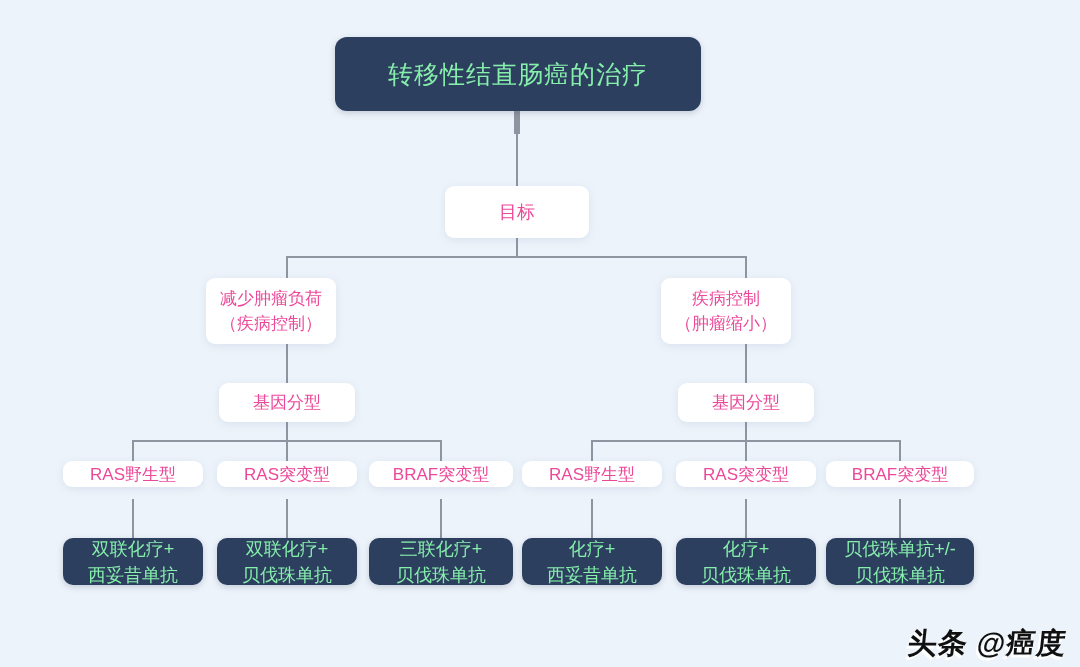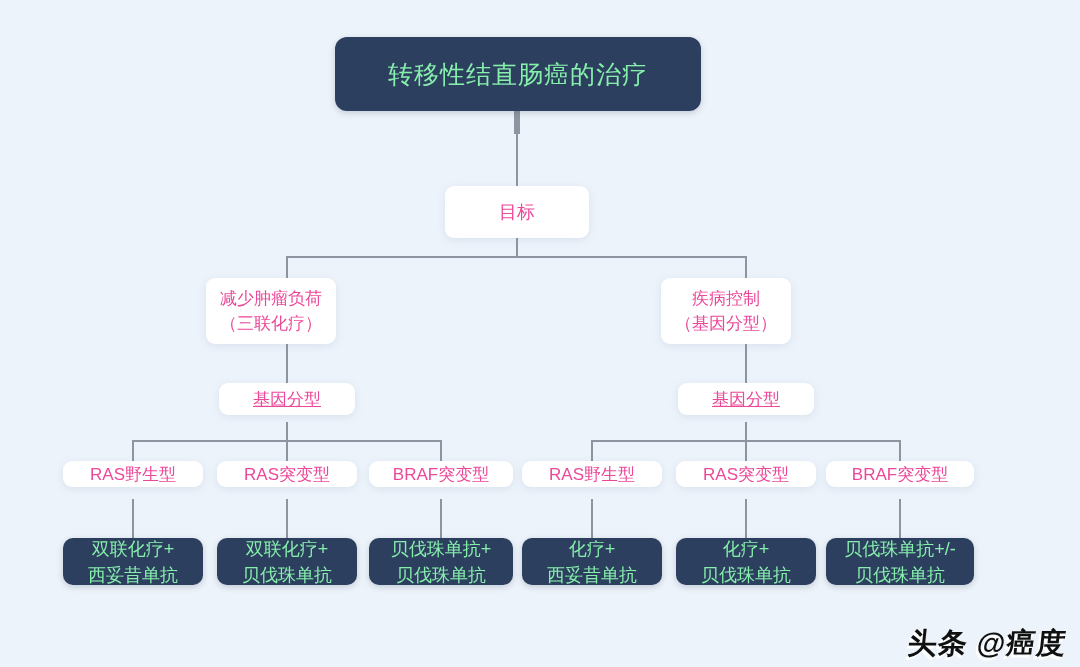--- a/index.html
+++ b/index.html
@@ -23,21 +23,21 @@
     background:#ffffff;color:#ec4899;
     border-radius:9px;
     box-shadow:0 2px 8px rgba(110,140,180,.16);
   }
   .line{position:absolute;background:#8d95a1;}
   .root{left:335px;top:37px;width:366px;height:74px;font-size:25px;border-radius:12px;letter-spacing:1px;}
   .goal{left:445px;top:186px;width:144px;height:52px;font-size:18px;}
   .objective{top:278px;width:130px;height:66px;font-size:17px;line-height:25px;}
   .obj-left{left:206px;}
   .obj-right{left:661px;}
-  .genotyping{top:383px;width:136px;height:32px;font-size:17px;text-decoration:underline;}
+  .genotyping{top:383px;width:136px;height:39px;font-size:17px;}
   .geno-left{left:219px;}
   .geno-right{left:678px;}
   .gene{top:461px;height:26px;font-size:17px;}
   .treat{top:538px;height:47px;font-size:18px;line-height:26px;}
   .c1{left:63px;width:140px;}
   .c2{left:217px;width:140px;}
   .c3{left:369px;width:144px;}
   .c4{left:522px;width:140px;}
   .c5{left:676px;width:140px;}
   .c6{left:826px;width:148px;}
@@ -78,25 +78,25 @@
 <div class="node node-dark root">
   <span>转移性结直肠癌的治疗</span>
 </div>
 
 <div class="node node-light goal">
   <span>目标</span>
 </div>
 
 <div class="node node-light objective obj-left">
   <span>减少肿瘤负荷</span>
-  <span>（三联化疗）</span>
+  <span>（疾病控制）</span>
 </div>
 <div class="node node-light objective obj-right">
   <span>疾病控制</span>
-  <span>（基因分型）</span>
+  <span>（肿瘤缩小）</span>
 </div>
 
 <div class="node node-light genotyping geno-left">
   <span>基因分型</span>
 </div>
 <div class="node node-light genotyping geno-right">
   <span>基因分型</span>
 </div>
 
 <div class="node node-light gene c1">
@@ -120,21 +120,21 @@
 
 <div class="node node-dark treat c1">
   <span>双联化疗+</span>
   <span>西妥昔单抗</span>
 </div>
 <div class="node node-dark treat c2">
   <span>双联化疗+</span>
   <span>贝伐珠单抗</span>
 </div>
 <div class="node node-dark treat c3">
-  <span>贝伐珠单抗+</span>
+  <span>三联化疗+</span>
   <span>贝伐珠单抗</span>
 </div>
 <div class="node node-dark treat c4">
   <span>化疗+</span>
   <span>西妥昔单抗</span>
 </div>
 <div class="node node-dark treat c5">
   <span>化疗+</span>
   <span>贝伐珠单抗</span>
 </div>

